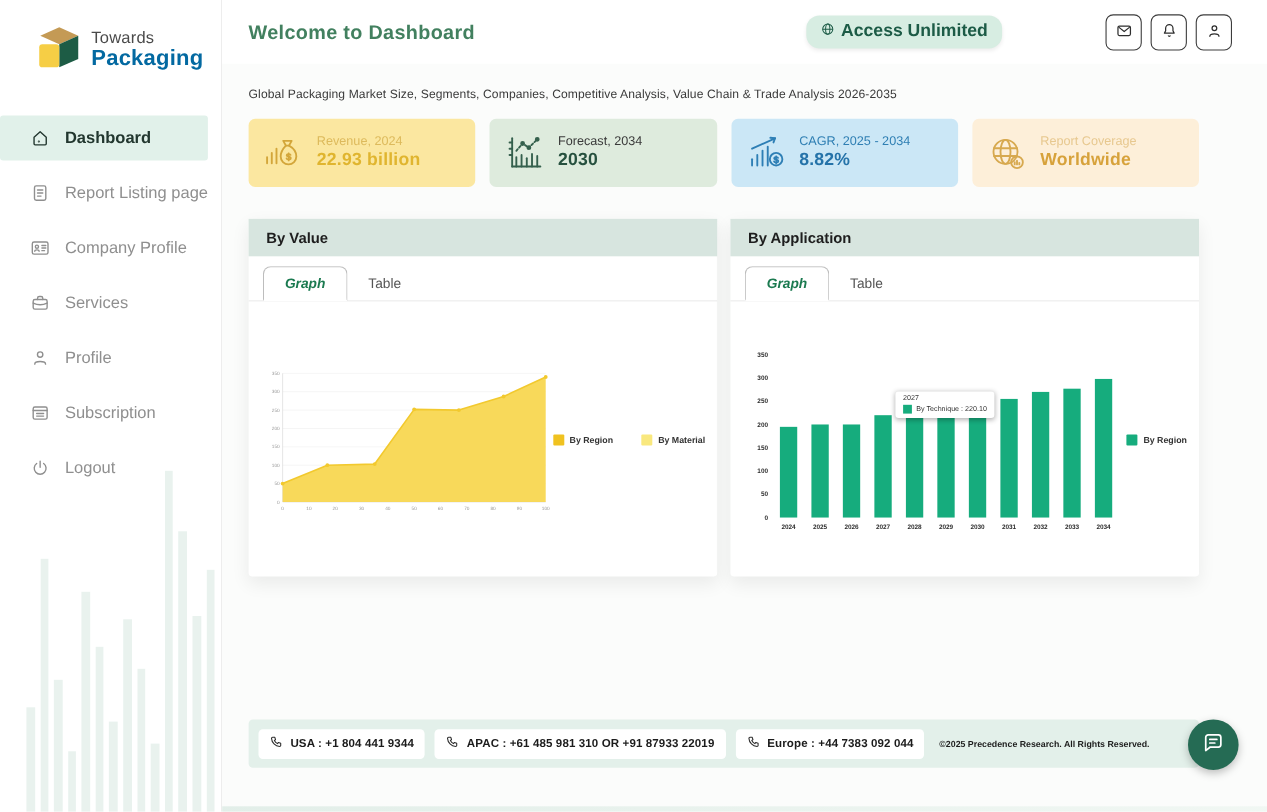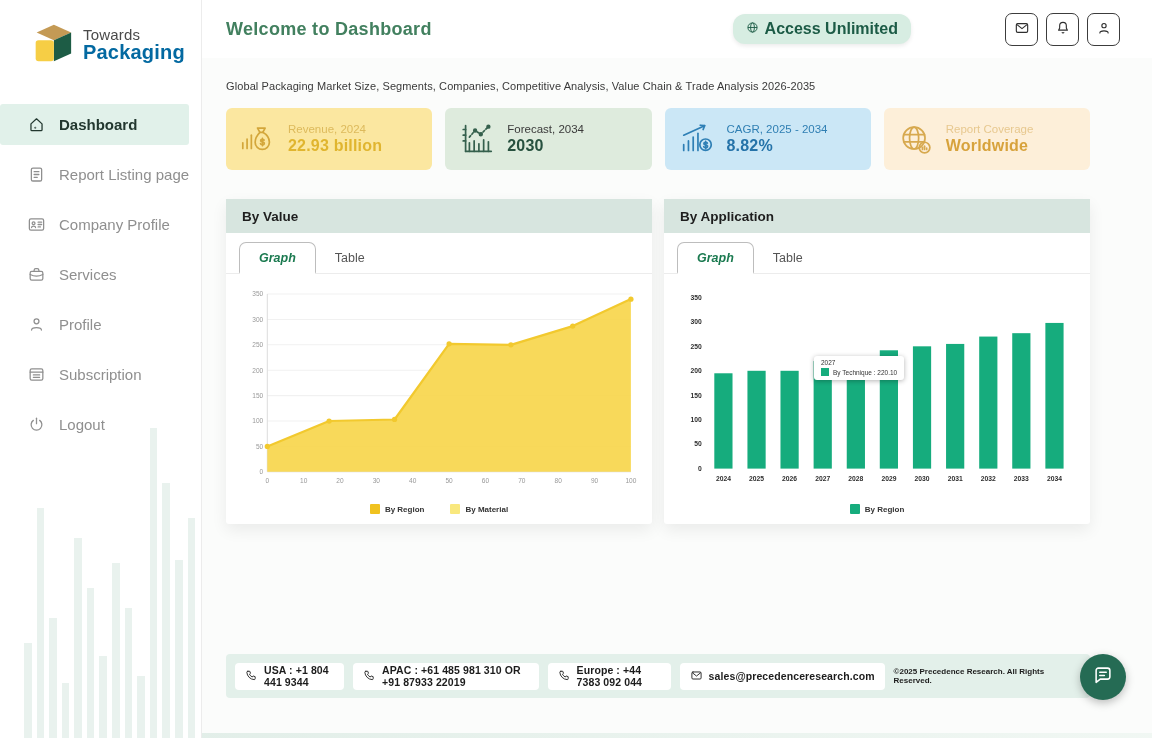--- a/index.html
+++ b/index.html
@@ -63,21 +63,21 @@
   .panels { display:flex; gap:12px; margin-top:29px; }
   .panel { flex:1; background:#fff; border-radius:3px; height:325px;
     box-shadow:0 6px 16px rgba(0,0,0,.07); display:flex; flex-direction:column; }
   .panel-header { height:34px; background:#d7e5df; display:flex; align-items:center;
     padding:0 16px; font-weight:bold; font-size:13.5px; color:#1e1e1e; flex-shrink:0; }
   .tabs { display:flex; padding:9px 0 0 13px; border-bottom:1px solid #ececec; flex-shrink:0; }
   .tab { padding:8px 19px 7px; font-size:12.5px; color:#555; cursor:pointer; background:transparent; }
   .tab.active { border:1px solid #bdbdbd; border-bottom:2px solid #fff; margin-bottom:-1px;
     border-radius:7px 7px 0 0; color:#1b7a50; font-weight:bold; background:#fff;font-style:italic; }
   .chart-wrap { flex:1; position:relative; padding:7px 11px 0; display:flex;
-    flex-direction:column; }
+    flex-direction:row; }
   .chart-wrap svg.chart { width:100%; flex:1; }
   .legend { display:flex; justify-content:center; gap:26px; padding:5px 0 10px; }
   .legend-item { display:flex; align-items:center; gap:5px; font-size:8px; font-weight:bold;
     color:#333; }
   .legend-swatch { width:10px; height:10px; border-radius:1px; display:inline-block; }
   .tooltip { position:absolute; left:150px; top:82px; background:#fff; border-radius:3px;
     box-shadow:0 1px 5px rgba(0,0,0,.3); padding:3px 7px 4px; z-index:5; }
   .tooltip-title { font-size:6.5px; color:#333; margin-bottom:2px; }
   .tooltip-row { display:flex; align-items:center; gap:4px; font-size:6.5px; color:#333; }
   .tooltip-swatch { width:8px; height:8px; display:inline-block; }
@@ -454,27 +454,20 @@
                   <path d="M5.2 4.2 h3.6 l1.4 3.8 -2 1.6 a12.5 12.5 0 0 0 5.2 5.2 l1.6-2 3.8 1.4 v3.6 a1.8 1.8 0 0 1-1.8 1.8 A14.5 14.5 0 0 1 3.4 6 a1.8 1.8 0 0 1 1.8-1.8 Z"></path>
                 </svg></span>
               <span>APAC : +61 485 981 310 OR +91 87933 22019</span>
             </div>
             <div class="pill">
               <span style="color:#2e2e2e"><svg viewBox="0 0 24 24" fill="none" stroke="currentColor" stroke-width="1.8" stroke-linecap="round" stroke-linejoin="round">
                   <path d="M5.2 4.2 h3.6 l1.4 3.8 -2 1.6 a12.5 12.5 0 0 0 5.2 5.2 l1.6-2 3.8 1.4 v3.6 a1.8 1.8 0 0 1-1.8 1.8 A14.5 14.5 0 0 1 3.4 6 a1.8 1.8 0 0 1 1.8-1.8 Z"></path>
                 </svg></span>
               <span>Europe : +44 7383 092 044</span>
             </div>
-            <div class="pill">
-              <span style="color:#2e2e2e"><svg viewBox="0 0 24 24" fill="none" stroke="currentColor" stroke-width="1.8" stroke-linecap="round" stroke-linejoin="round">
-                  <rect x="3.5" y="5.5" width="17" height="13" rx="2"></rect>
-                  <path d="M4.5 7 L12 13 L19.5 7"></path>
-                </svg></span>
-              <span>sales@precedenceresearch.com</span>
-            </div>
           </div>
         <div class="copyright">©2025 Precedence Research. All Rights Reserved.</div>
         <div class="chat-fab">
           <span>
             <svg viewBox="0 0 24 24" fill="none" stroke="#ffffff" stroke-width="1.7" stroke-linecap="round" stroke-linejoin="round">
               <path d="M4.5 7 a2.5 2.5 0 0 1 2.5-2.5 h10 a2.5 2.5 0 0 1 2.5 2.5 v7 a2.5 2.5 0 0 1-2.5 2.5 h-8 l-4.5 3.5 v-3.5 z"></path>
               <line x1="8.5" y1="9" x2="15.5" y2="9"></line>
                 <line x1="8.5" y1="12.5" x2="13.5" y2="12.5"></line>
             </svg>
           </span>

